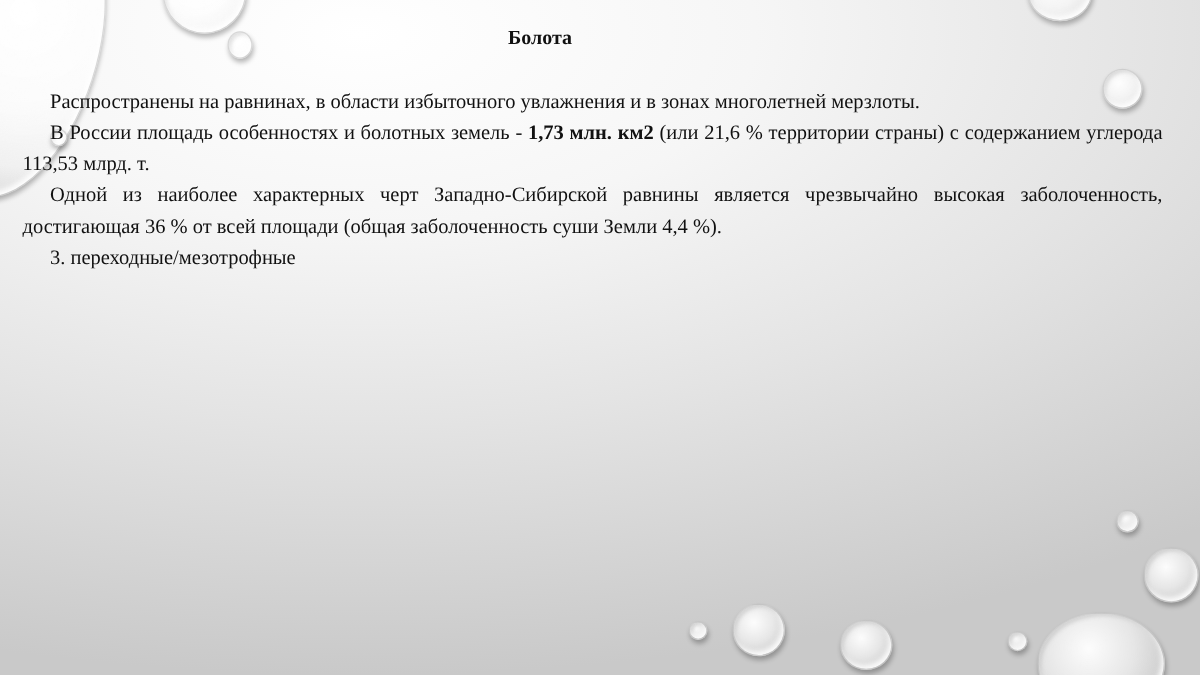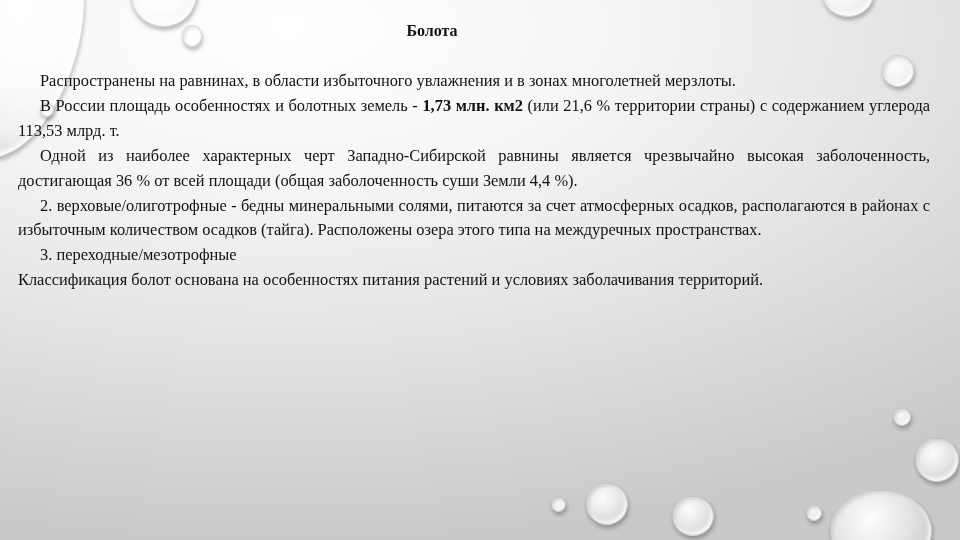--- a/index.html
+++ b/index.html
@@ -48,17 +48,15 @@
 <div class="drop" style="left:586px; top:483px; width:40px; height:40px;"></div>
 <div class="drop" style="left:672px; top:496px; width:40px; height:38px;"></div>
 
 <div class="slide">
   <div class="title">Болота</div>
 
   <div class="body">
     <p class="p ind">Распространены на равнинах, в области избыточного увлажнения и в зонах многолетней мерзлоты.</p>
     <p class="p ind"><span>В России площадь особенностях и болотных земель - </span><b>1,73 млн. км2</b><span> (или 21,6 % территории страны) с содержанием углерода 113,53 млрд. т.</span></p>
     <p class="p ind">Одной из наиболее характерных черт Западно-Сибирской равнины является чрезвычайно высокая заболоченность, достигающая 36 % от всей площади (общая заболоченность суши Земли 4,4 %).</p>
-    <p class="p ind">2. верховые/олиготрофные - бедны минеральными солями, питаются за счет атмосферных осадков, располагаются в районах с избыточным количеством осадков (тайга). Расположены озера этого типа на междуречных пространствах.</p>
     <p class="p ind">3. переходные/мезотрофные</p>
-    <p class="p">Классификация болот основана на особенностях питания растений и условиях заболачивания территорий.</p>
   </div>
 </div>
 
 </body></html>

